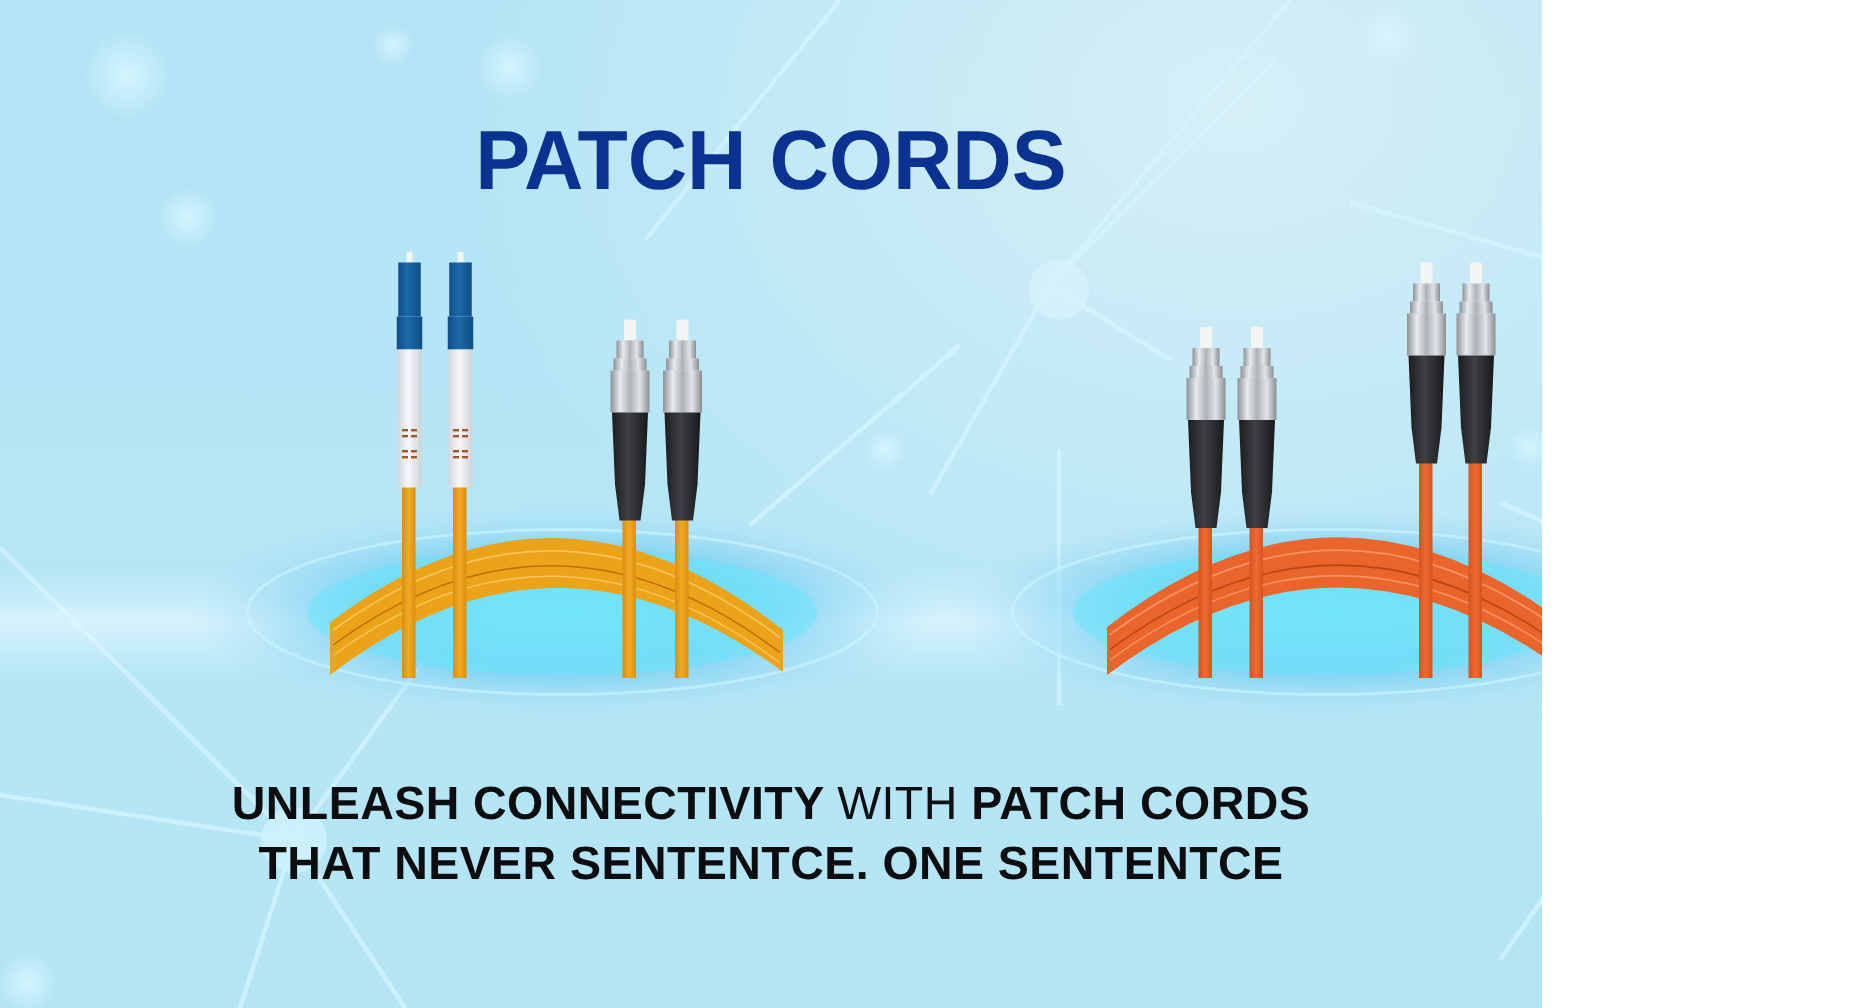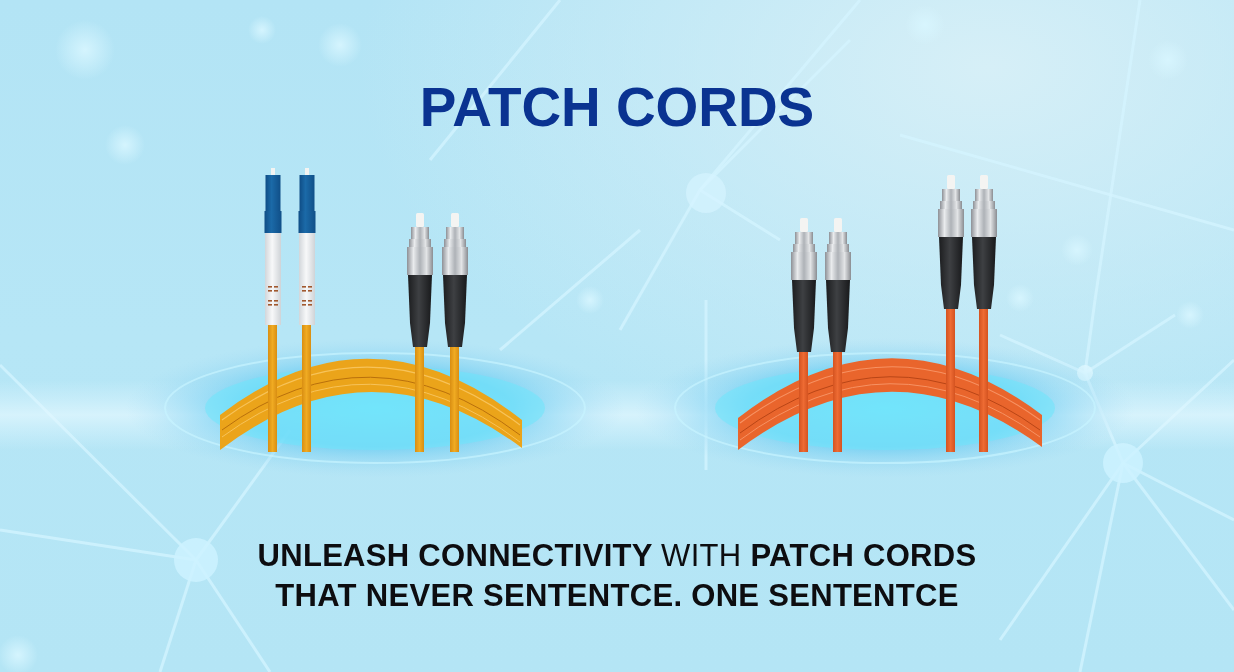--- a/index.html
+++ b/index.html
@@ -1,30 +1,31 @@
 <!DOCTYPE html>
 <html><head>
 <meta charset="utf-8">
 <style>
   html, body { margin:0; padding:0; }
   body { width:1234px; height:672px; overflow:hidden; font-family:"Liberation Sans", sans-serif; }
   .canvas {
-    position:relative; width:1234px; height:672px; overflow:hidden;
+    position:relative; width:996px; height:672px; overflow:hidden;
     background: radial-gradient(ellipse at 80% 10%, #d6eff7 0%, rgba(214,239,247,0) 45%),
                 linear-gradient(180deg, #b3e4f5 0%, #b6e6f6 50%, #b4e5f5 100%);
+    padding-left: 32px;
   }
   .bg-svg { position:absolute; left:0; top:0; }
   .title {
     position:absolute; left:0; right:0; top:74px; text-align:center;
     font-family:"Liberation Sans", sans-serif; font-weight:700;
     font-size:56px; letter-spacing:0px; color:#0a3391;
     transform: scaleX(0.98);
   }
   .tagline {
-    position:absolute; left:0; right:0; top:536px; text-align:center;
+    position:absolute; left:0; right:0; top:516px; text-align:center;
     font-family:"Liberation Sans", sans-serif; font-weight:700; color:#0d0d10;
     font-size:31px; line-height:40px; letter-spacing:0.3px;
   }
   .tagline .light { font-weight:400; }
   .cords { position:absolute; left:0; top:0; }
 </style>
 </head>
 <body>
 
 <div class="canvas">

